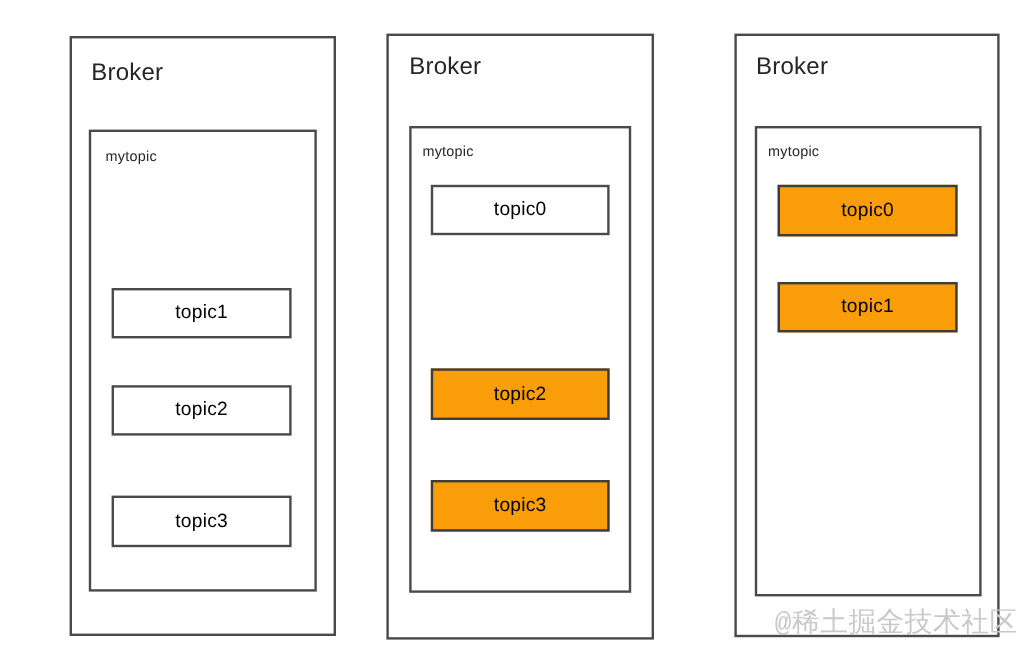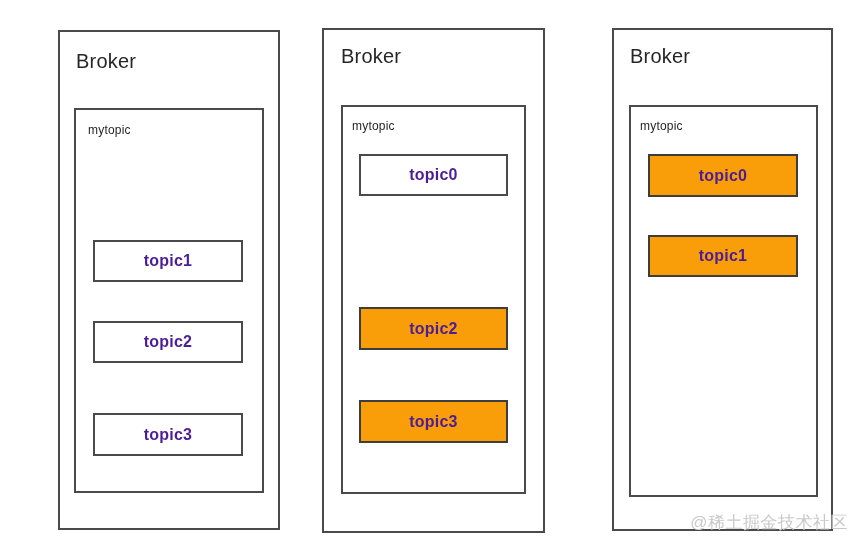--- a/index.html
+++ b/index.html
@@ -46,38 +46,37 @@
     white-space: nowrap;
   }
   .partition-box {
     position: absolute;
     box-sizing: border-box;
     border: 2px solid #4a4a4a;
     display: flex;
     align-items: center;
     justify-content: center;
     font-size: 16px;
-    color: #4c1d95;
+    color: #000000;
     letter-spacing: 0.2px;
-    font-weight: bold;
   }
   .partition-box.fill-white {
     background: #ffffff;
   }
   .partition-box.fill-orange {
     background: #f99e09;
     border-color: #3d3d3d;
   }
   .watermark {
     position: absolute;
     right: 12px;
     bottom: 8px;
-    font-size: 17px;
+    font-size: 23px;
     color: #c9c9c9;
-    font-family: Liberation Sans, sans-serif;
+    font-family: Liberation Mono, monospace;
     white-space: nowrap;
     letter-spacing: 0.5px;
     user-select: none;
   }
 </style>
 </head>
 <body>
 
 <div id="canvas">
     <div class="broker-panel" style="left: 58px; top: 30px; width: 222px; height: 500px;"></div>

